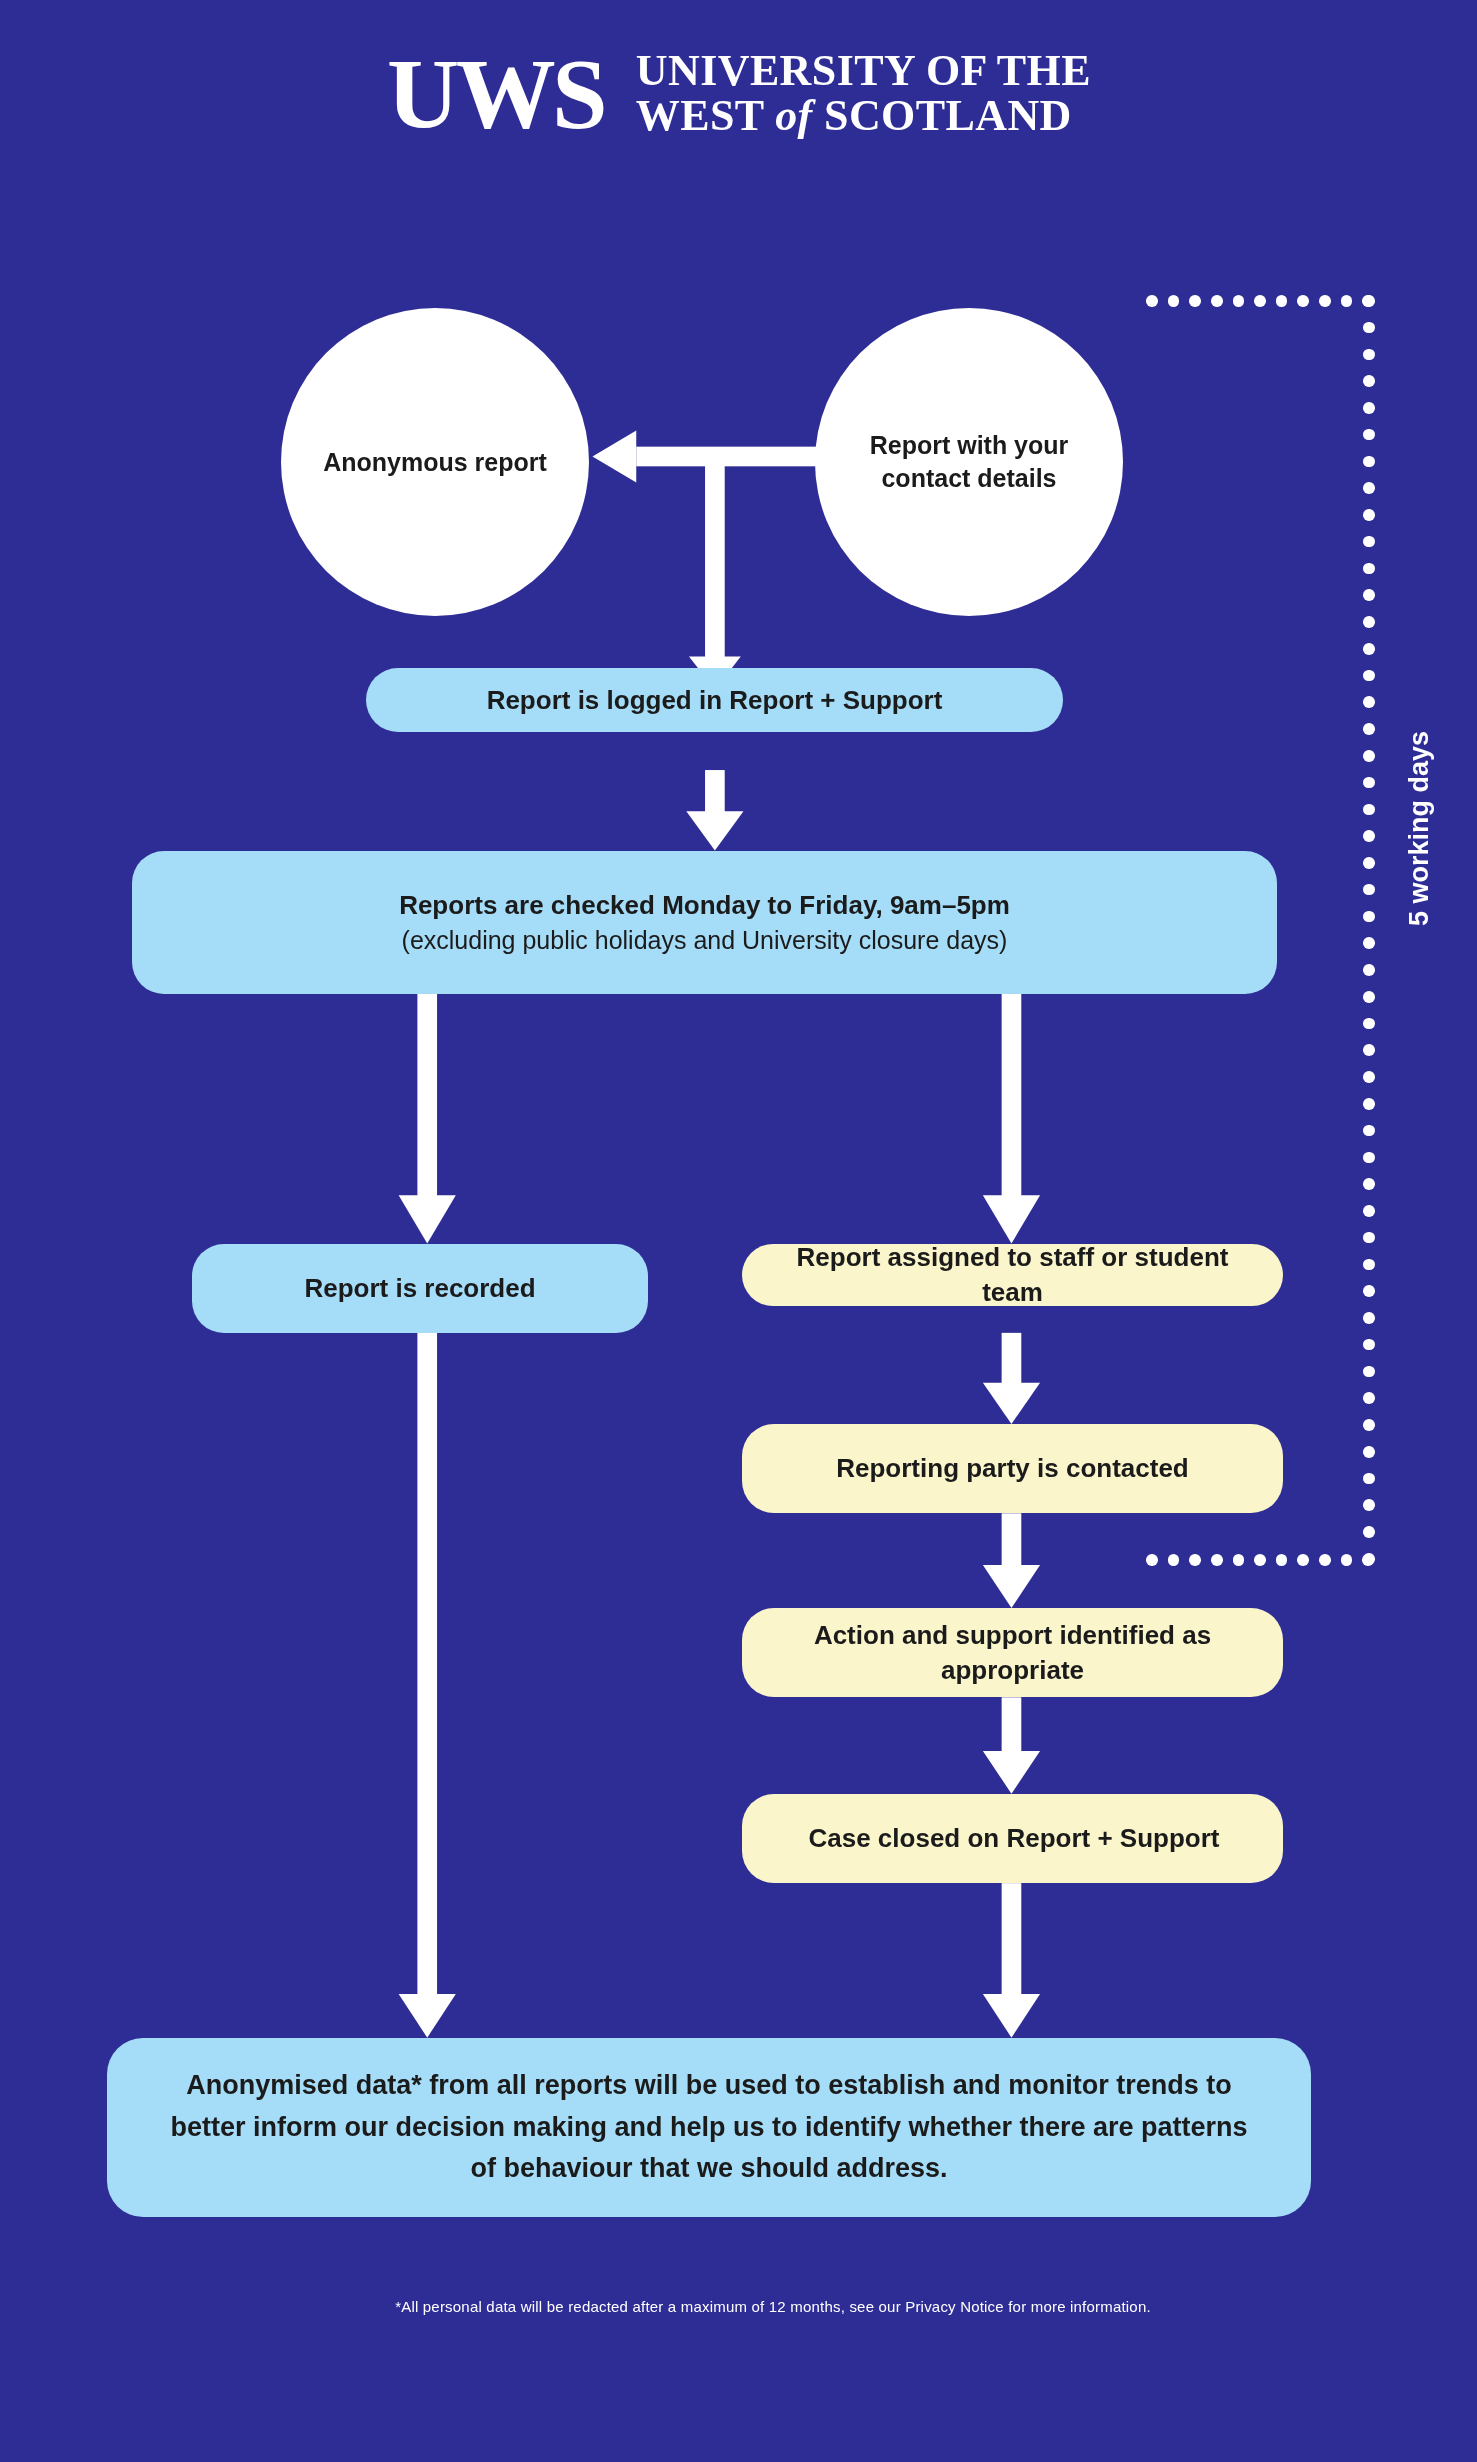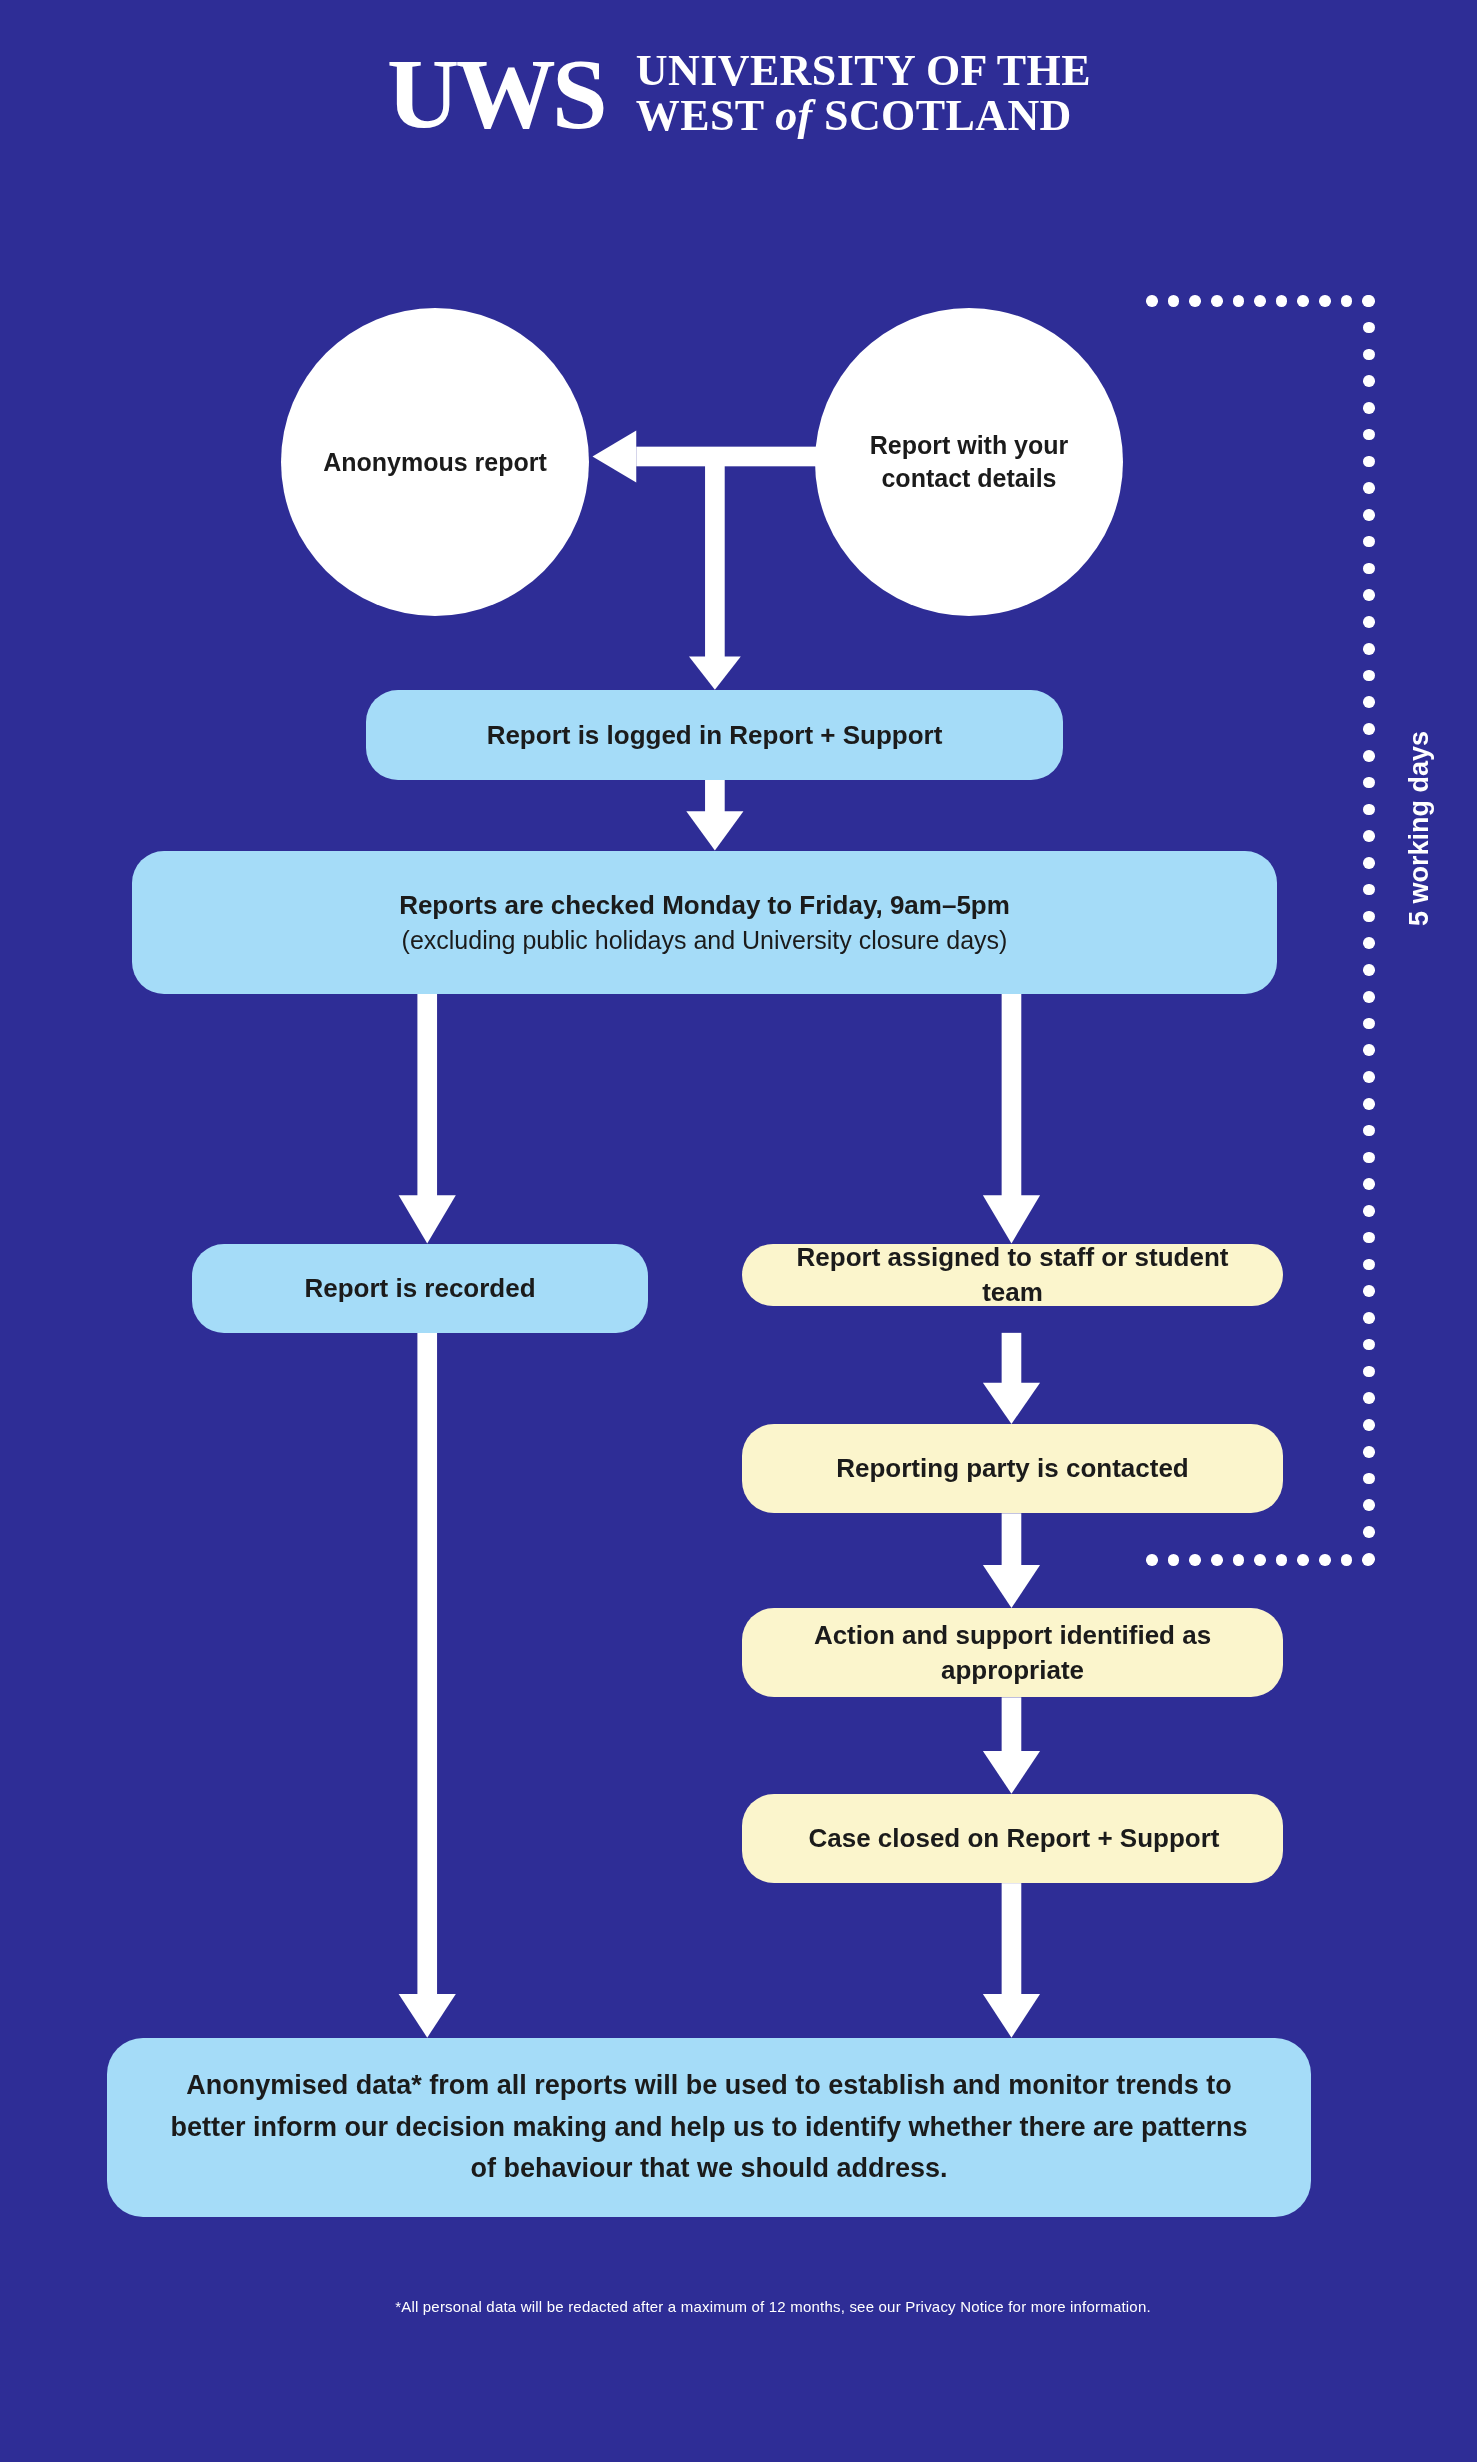--- a/index.html
+++ b/index.html
@@ -103,21 +103,21 @@
   }
   .box .t2 {
     font-weight: 400;
     font-size: 25px;
     line-height: 1.36;
     display: block;
   }
   .blue  { background: #a5dcf8; }
   .cream { background: #fbf5cc; }
 
-  #box-logged      { left: 366px;  top: 690px;  width: 697px;  height: 90px; }
+  #box-logged      { left: 366px;  top: 668px;  width: 697px;  height: 64px; }
   #box-checked     { left: 132px;  top: 851px;  width: 1145px; height: 143px; }
   #box-recorded    { left: 192px;  top: 1244px; width: 456px;  height: 89px; }
   #box-assigned    { left: 742px;  top: 1244px; width: 541px;  height: 62px; }
   #box-contacted   { left: 742px;  top: 1424px; width: 541px;  height: 89px; }
   #box-action      { left: 742px;  top: 1608px; width: 541px;  height: 89px; }
   #box-caseclosed  { left: 742px;  top: 1794px; width: 541px;  height: 89px; padding-left: 26px; }
 
   #box-anonymised {
     left: 107px;
     top: 2038px;

